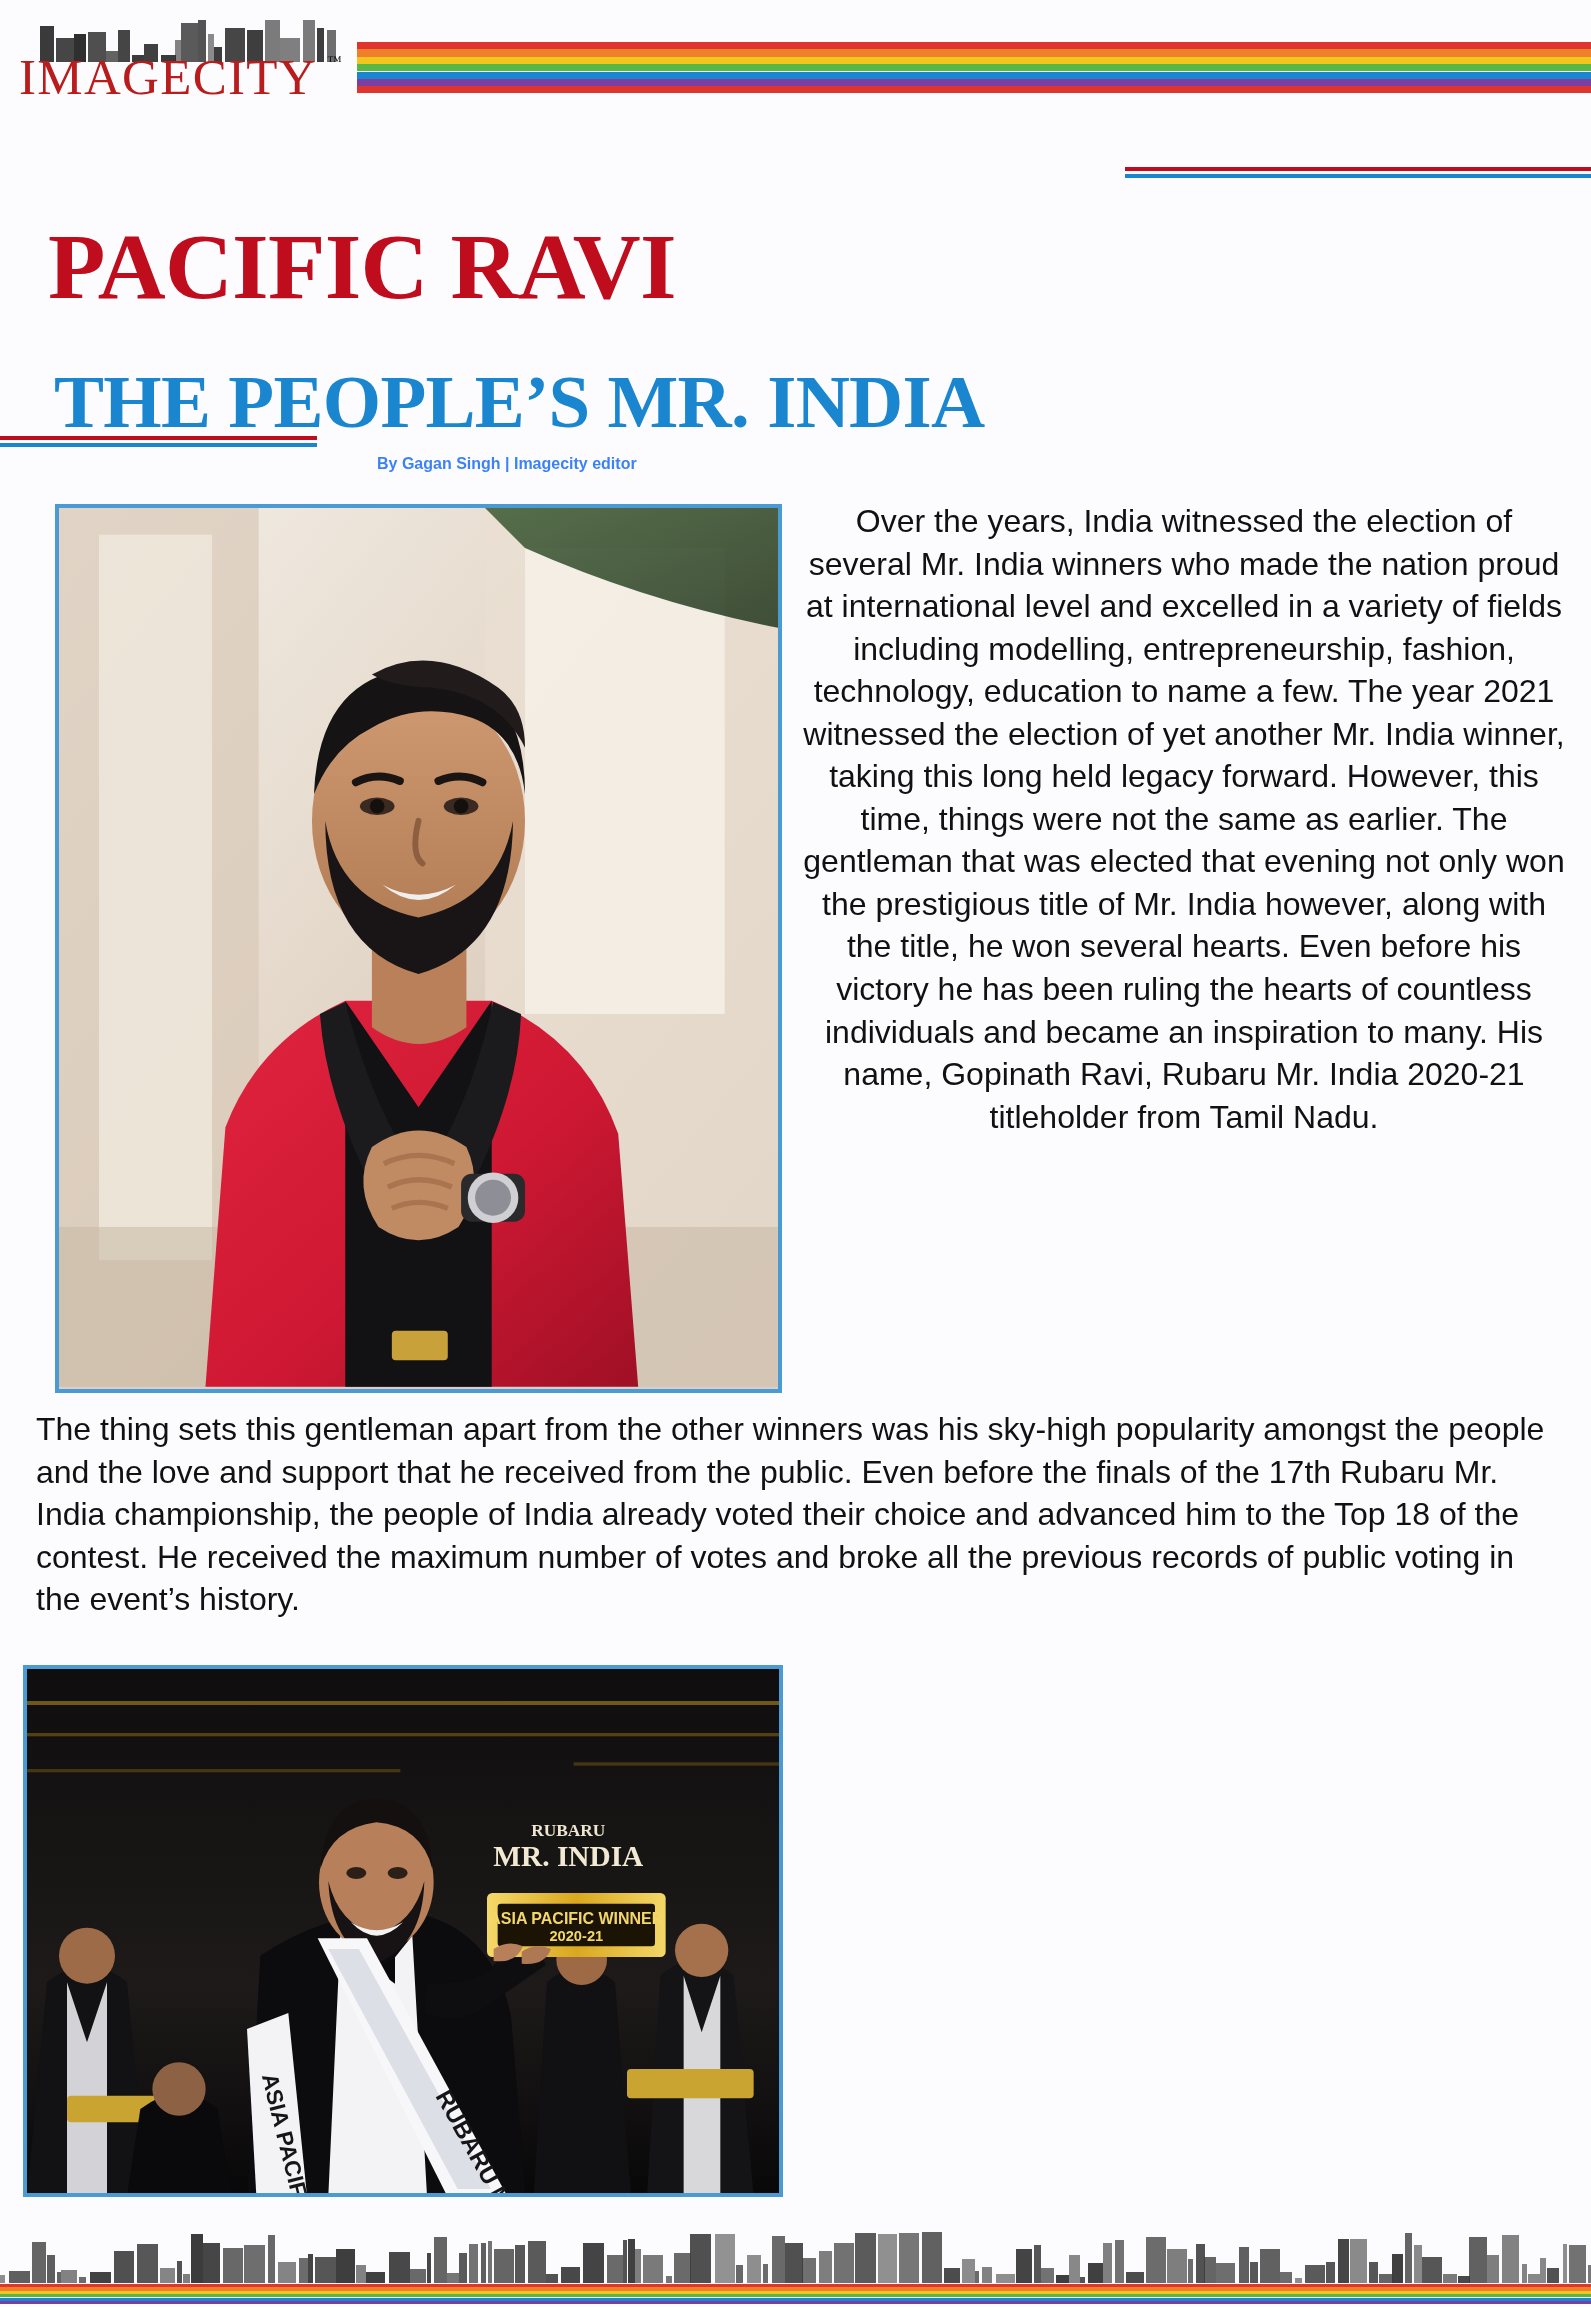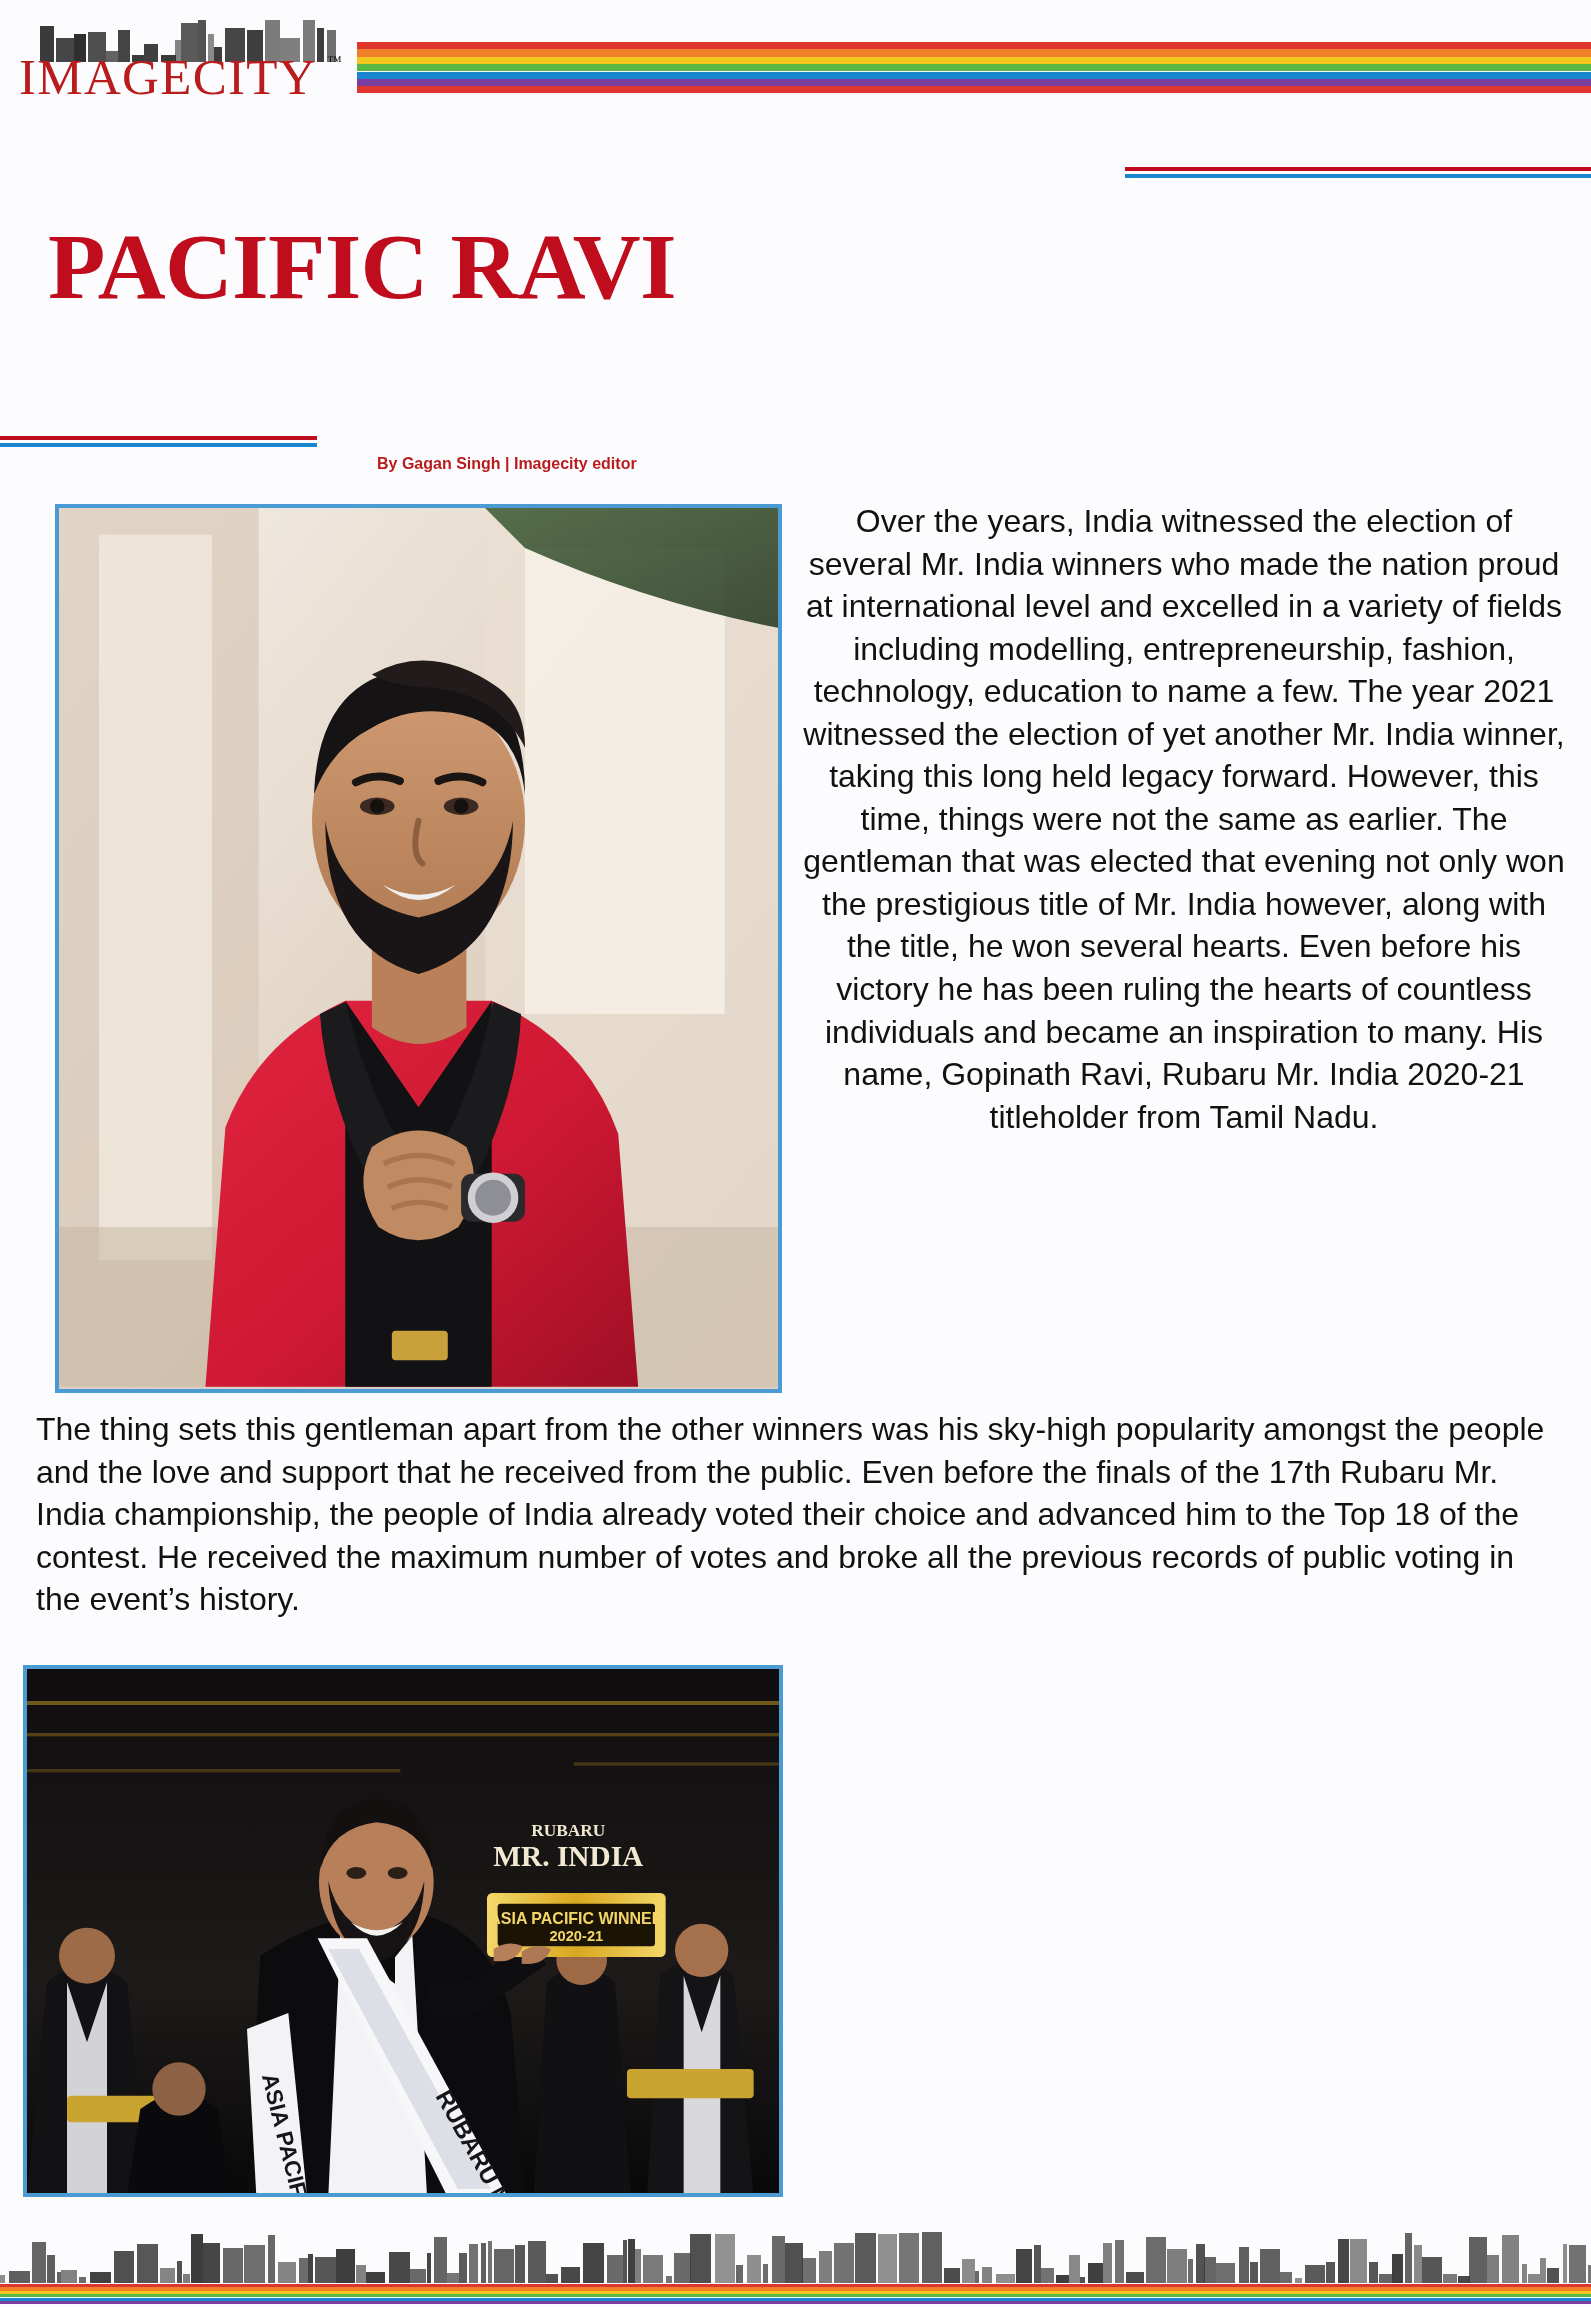--- a/index.html
+++ b/index.html
@@ -124,21 +124,21 @@
   }
   .rule-left .r2 {
     position: absolute; left: 0; top: 7.4px; width: 100%; height: 4px; background: #1b86d0;
   }
   .byline {
     position: absolute;
     left: 377px;
     top: 455px;
     font-size: 16px;
     font-weight: 700;
-    color: #b91c1c;
+    color: #3b82f6;
   }
 
   
   .photo-hero {
     position: absolute;
     left: 55px;
     top: 504px;
     width: 727px;
     height: 889px;
     border: 4.7px solid #4a9ad4;
@@ -269,20 +269,21 @@
         <div class="stripe" style="background: rgb(224, 52, 47); top: 44px;"></div>
       </div>
   </div>
 
   <div class="rule-right">
     <div class="r1"></div>
       <div class="r2"></div>
   </div>
 
   <h1 class="headline">PACIFIC RAVI</h1>
+  <h2 class="subheadline">THE PEOPLE’S MR. INDIA</h2>
 
   <div class="rule-left">
     <div class="r1"></div>
       <div class="r2"></div>
   </div>
   <div class="byline">By Gagan Singh | Imagecity editor</div>
 
   <div class="photo-hero">
     <svg class="hero-art" viewBox="0 0 1080 1320" preserveAspectRatio="xMidYMid slice">
       <defs>

